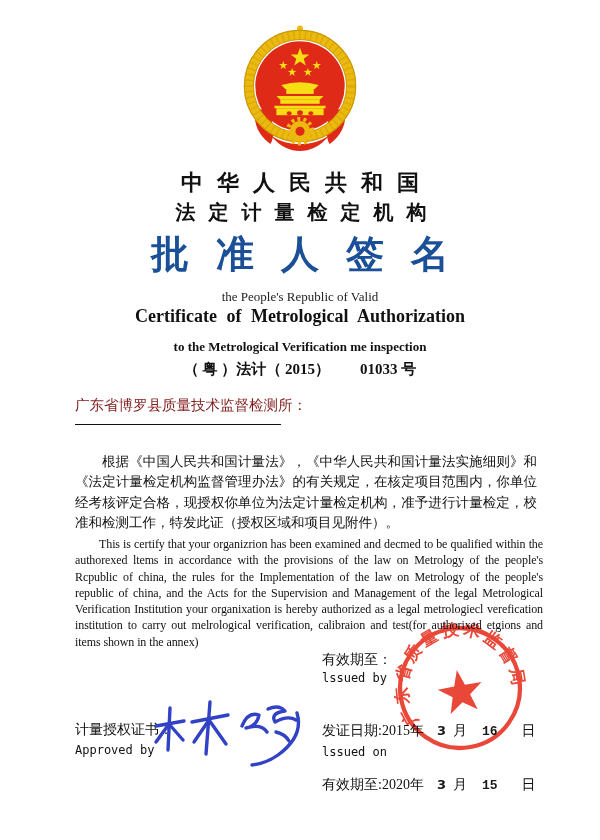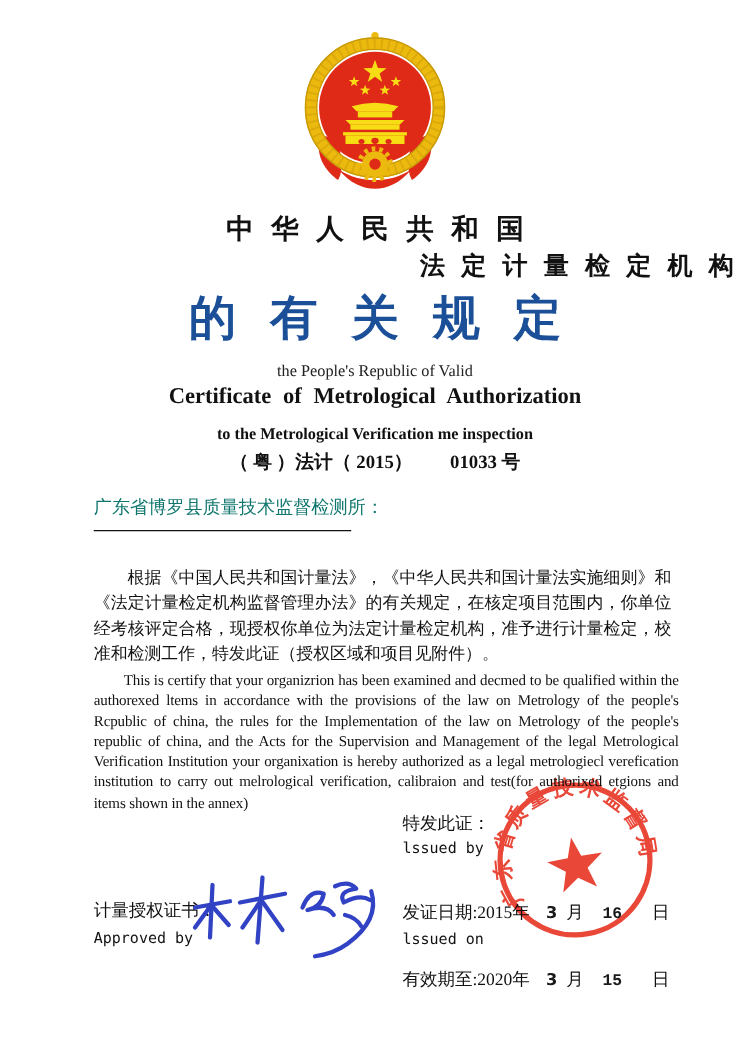--- a/index.html
+++ b/index.html
@@ -12,29 +12,29 @@
     overflow:hidden;
   }
   .abs{position:absolute;}
   .centered{left:0;right:0;text-align:center;}
 
   
   .emblem{left:241px;top:24px;width:118px;height:132px;}
 
   
   .t-country{top:168px;font-size:22px;font-weight:bold;letter-spacing:14px;padding-left:14px;color:#111;}
-  .t-inst{top:199px;font-size:20px;font-weight:bold;letter-spacing:13px;padding-left:15px;color:#111;text-align:right;}
+  .t-inst{top:199px;font-size:20px;font-weight:bold;letter-spacing:13px;padding-left:15px;color:#111;}
   .t-main{top:229px;font-size:38px;font-weight:bold;letter-spacing:27px;padding-left:27px;color:#1b5098;}
   .t-en1{top:289px;font-size:13px;color:#222;}
   .t-en2{top:306px;font-size:18px;font-weight:bold;word-spacing:5px;color:#111;}
   .t-en3{top:339px;font-size:13px;font-weight:bold;color:#111;}
   .t-no{top:360px;font-size:15px;font-weight:bold;white-space:pre;color:#111;}
 
   
-  .recipient{left:75px;top:396px;font-size:14.5px;color:#0f766e;}
+  .recipient{left:75px;top:396px;font-size:14.5px;color:#7f1d1d;}
   .recipient-line{left:75px;top:424px;width:206px;border-bottom:1.6px solid #111;height:0;}
 
   
   .body-cn{
     left:75px;top:438px;width:462px;
     font-size:13.5px;line-height:20.5px;
     text-align:justify;text-indent:2em;color:#111;
   }
   .body-en{
     left:75px;top:524px;width:468px;
@@ -104,34 +104,34 @@
       <rect x="68.5" y="87.5" width="5" height="4.1" rx="2.5"></rect>
     </g>
 
     <circle cx="60" cy="108" r="12.5" fill="none" stroke="#ecb90e" stroke-width="4" stroke-dasharray="3 3.2"></circle>
     <circle cx="60" cy="108" r="10.5" fill="#ecb90e"></circle>
     <circle cx="60" cy="108" r="4.6" fill="#e02a18"></circle>
   </svg>
 
   <div class="abs centered t-country">中华人民共和国</div>
   <div class="abs centered t-inst">法定计量检定机构</div>
-  <div class="abs centered t-main">的有关规定</div>
+  <div class="abs centered t-main">批准人签名</div>
   <div class="abs centered t-en1">the People's Republic of Valid</div>
   <div class="abs centered t-en2">Certificate  of  Metrological  Authorization</div>
   <div class="abs centered t-en3">to the Metrological Verification me inspection</div>
   <div class="abs centered t-no">（ 粤 ）法计（ 2015）　　01033 号</div>
 
   <div class="abs recipient">广东省博罗县质量技术监督检测所：</div>
   <div class="abs recipient-line"></div>
 
   <p class="abs body-cn">根据《中国人民共和国计量法》，《中华人民共和国计量法实施细则》和《法定计量检定机构监督管理办法》的有关规定，在核定项目范围内，你单位经考核评定合格，现授权你单位为法定计量检定机构，准予进行计量检定，校准和检测工作，特发此证（授权区域和项目见附件）。</p>
   <p class="abs body-en">This is certify that your organizrion has been examined and decmed to be qualified within the authorexed ltems in accordance with the provisions of the law on Metrology of the people's Rcpublic of china, the rules for the Implementation of the law on Metrology of the people's republic of china, and the Acts for the Supervision and Management of the legal Metrological Verification Institution your organixation is hereby authorized as a legal metrologiecl verefication institution to carry out melrological verification, calibraion and test(for authorixed etgions and items shown in the annex)</p>
 
   <div class="abs issued-by">
-    <div class="lbl-cn">特发此证：</div>
+    <div class="lbl-cn">有效期至：</div>
     <div class="lbl-en">lssued by</div>
   </div>
 
   <div class="abs approved-by">
     <div class="lbl-cn">计量授权证书：</div>
     <div class="lbl-en">Approved by</div>
   </div>
   <svg class="abs signature" viewBox="0 0 172 84" aria-hidden="true">
     <g fill="none" stroke="#3142c4" stroke-width="3.4" stroke-linecap="round" stroke-linejoin="round">
       <path d="M8,30 L36,25"></path>

